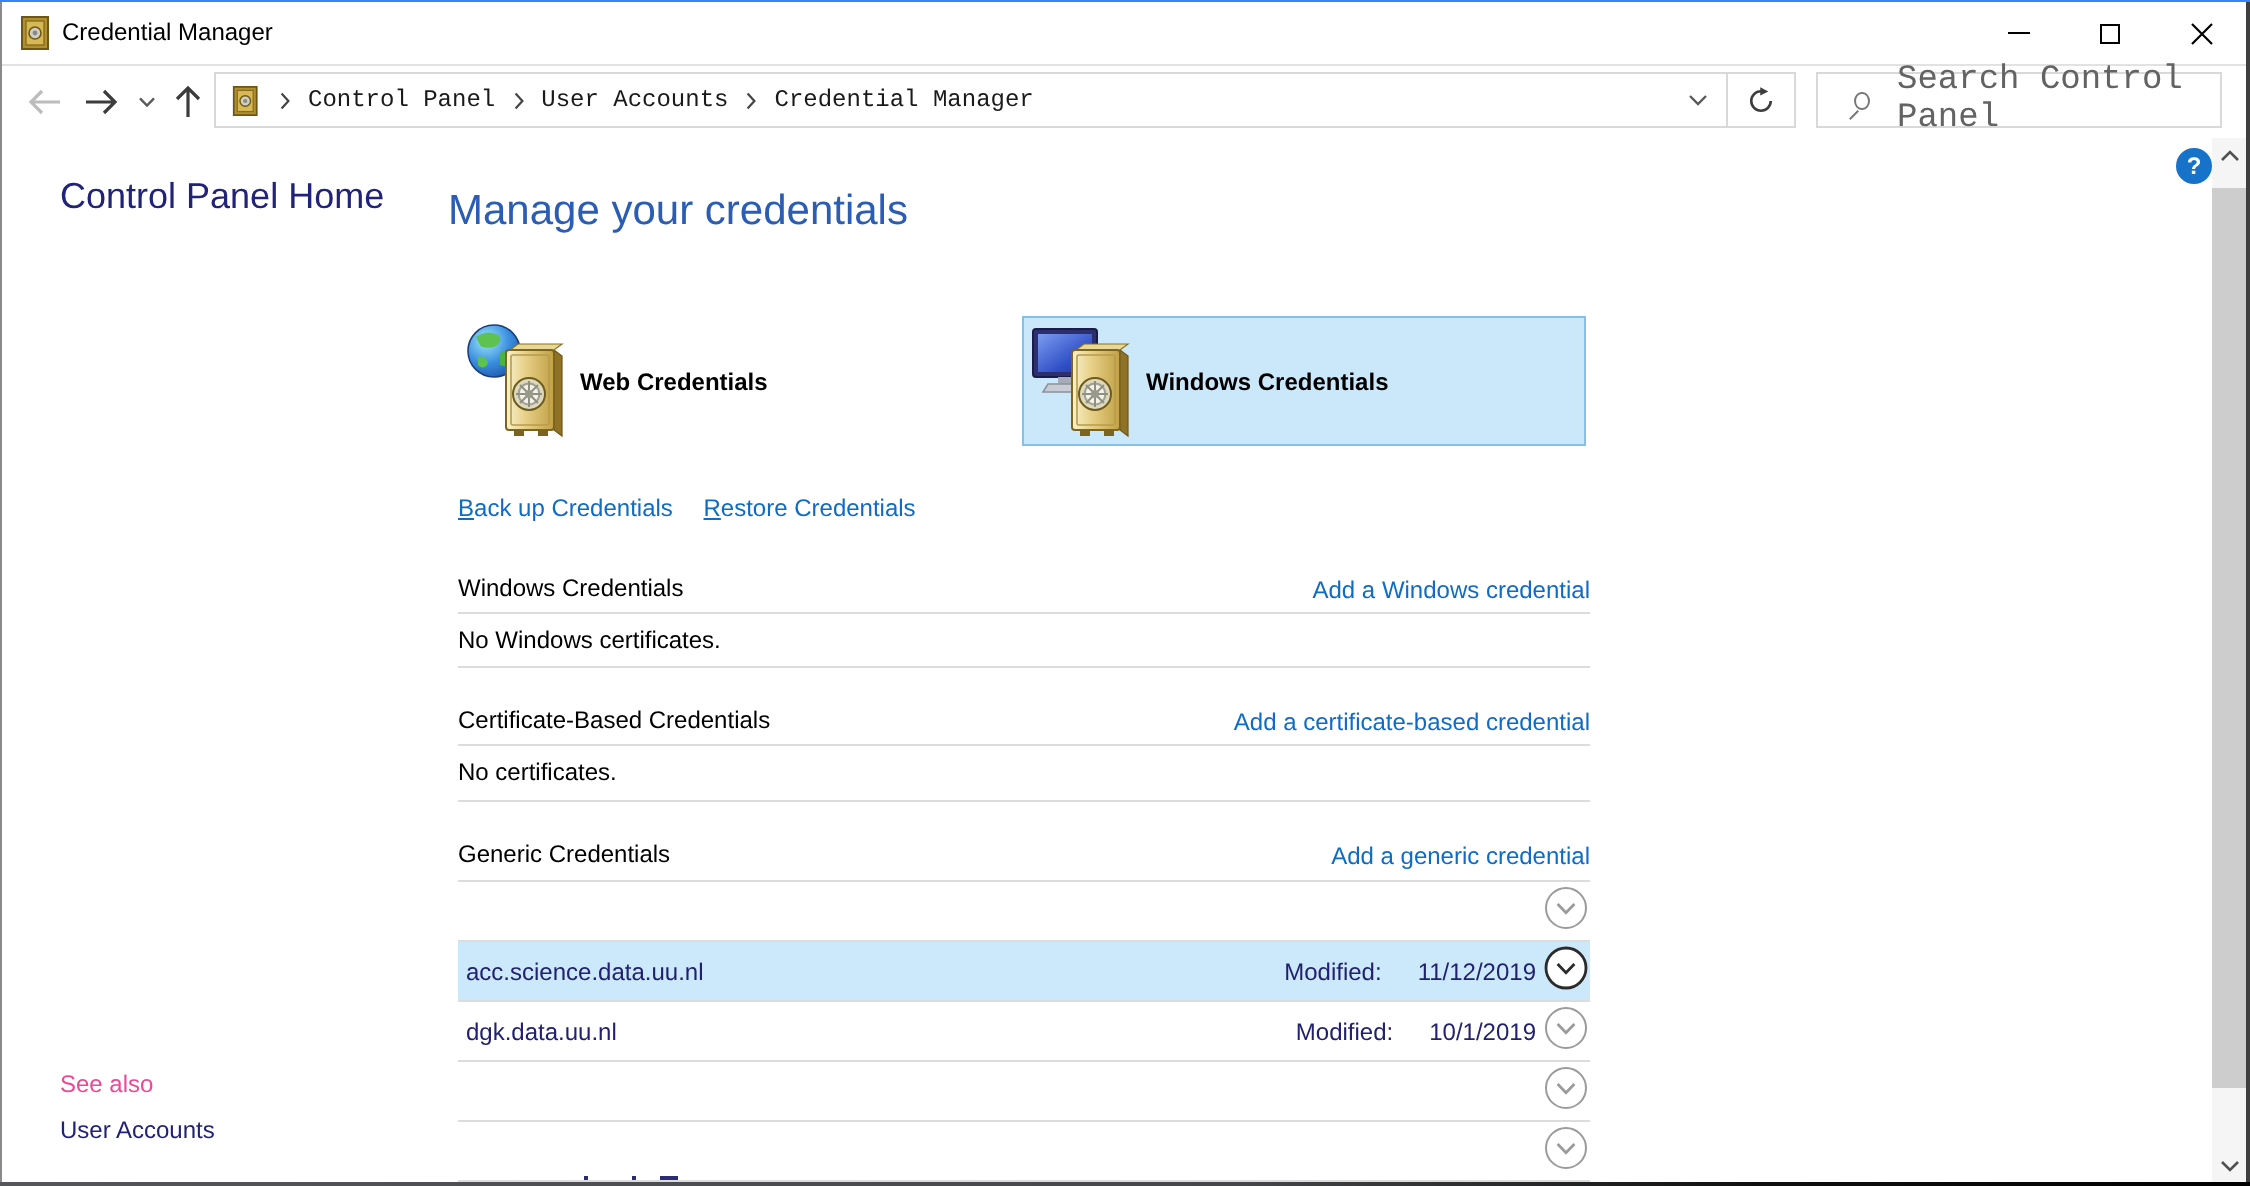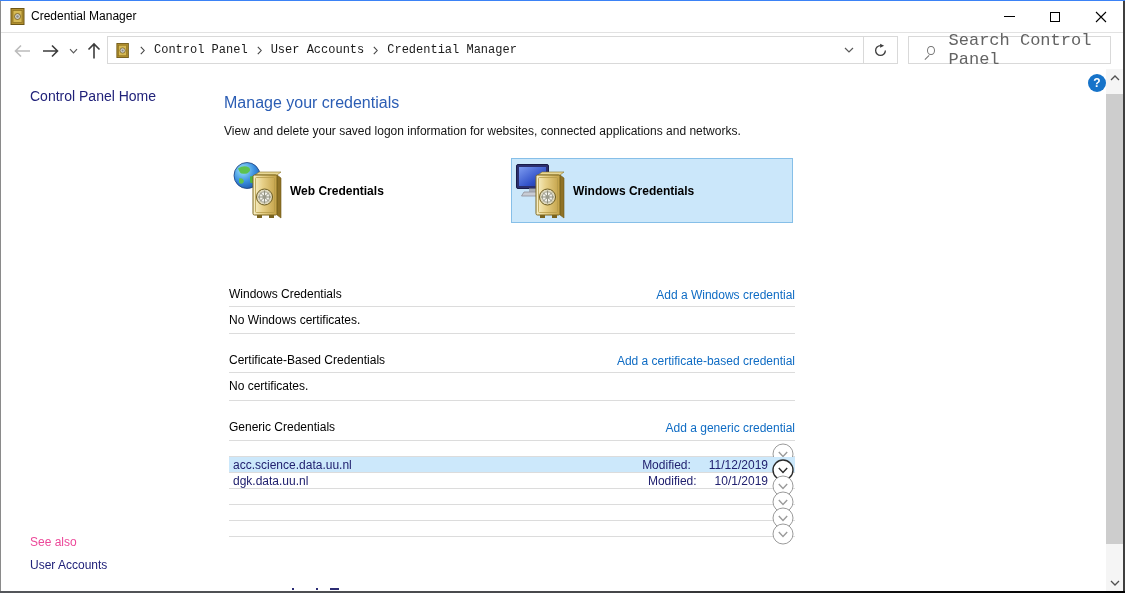--- a/index.html
+++ b/index.html
@@ -32,46 +32,46 @@
   .crumb-sep { display:flex; padding:0 9px; }
   .crumb { font-size:12px; color:#1a1a1a; }
   .addr-chev { margin-left:auto; margin-right:9px; display:flex; }
   .refreshbox { position:absolute; left:864px; top:3px; width:34px; height:28px; border:1px solid #d9d9d9; border-left:none; display:flex; align-items:center; justify-content:center; }
   .searchbox { position:absolute; left:908px; top:3px; width:203px; height:28px; border:1px solid #d9d9d9; background:#fff; display:flex; align-items:center; }
   .mag { position:relative; width:9px; height:9px; border:1px solid #777; border-radius:50%; margin-left:18px; }
   .mag::after { content:""; position:absolute; width:6px; height:1px; background:#777; transform:rotate(-45deg); left:-4px; top:10px; }
   .search-text { font-size:17px; color:#636363; margin-left:14px; }
 
   
-  .cpl-home { position:absolute; left:30px; top:87px; font-size:14px; color:#21227a; }
+  .cpl-home { position:absolute; left:30px; top:87px; font-size:18px; color:#21227a; }
   .see-also { position:absolute; left:30px; top:534px; font-size:12px; color:#ec4899; }
   .user-accounts { position:absolute; left:30px; top:557px; font-size:12px; color:#21227a; }
 
   
-  .heading { position:absolute; left:224px; top:93px; font-size:16px; color:#2b5db4; }
+  .heading { position:absolute; left:224px; top:93px; font-size:21px; color:#2b5db4; }
   .desc { position:absolute; left:224px; top:123px; font-size:12px; color:#141414; }
 
   .tile { position:absolute; top:157px; width:282px; height:65px; display:flex; align-items:center; }
   .tile1 { left:229px; }
   .tile2 { left:511px; background:#cbe7fa; border:1px solid #86bfe8; }
   .tile-label { font-size:12px; font-weight:bold; color:#000; margin-left:5px; }
   .tile-icon { margin-left:4px; width:52px; height:60px; position:relative; flex:none;}
 
   .actions { position:absolute; left:229px; top:246px; font-size:12px; }
   .actions a { color:#0f6cc4; text-decoration:none; }
   .actions .accel { text-decoration:underline; }
   .act2 { margin-left:12px; }
 
   .sec-title { position:absolute; left:229px; font-size:12px; color:#000; }
   .sec-link { position:absolute; font-size:12px; color:#0f6cc4; right:330px; }
   .hr { position:absolute; left:229px; width:566px; height:1px; background:#dcdcdc; }
   .empty-text { position:absolute; left:229px; font-size:12px; color:#000; }
 
   .rows { position:absolute; left:229px; top:440px; width:566px; }
-  .row { position:relative; height:16px; border-bottom:1px solid #dcdcdc; display:flex; align-items:center; }
+  .row { position:relative; height:30px; border-bottom:1px solid #dcdcdc; display:flex; align-items:center; }
   .row.hl { background:#cce8fb; }
   .row-name { font-size:12px; color:#21216f; margin-left:4px; }
   .row-right { margin-left:auto; margin-right:27px; font-size:12px; color:#21216f; display:flex; }
   .row-date { display:inline-block; margin-left:18px; min-width:0; }
   .chev-btn { position:absolute; right:1px; top:2px; width:22px; height:22px; }
 
   .frag { position:absolute; background:#2c2c74; height:2px; z-index:5;}
 
   
   .help { position:absolute; left:1088px; top:73px; width:18px; height:18px; border-radius:50%; background:#1673c9; color:#fff; font-size:12px; font-weight:bold; display:flex; align-items:center; justify-content:center; }
@@ -175,21 +175,20 @@
       <span class="mag"></span>
       <span class="search-text">Search Control Panel</span>
     </div>
   </div>
 
   <div class="cpl-home">Control Panel Home</div>
   <div class="see-also">See also</div>
   <div class="user-accounts">User Accounts</div>
 
   <div class="heading">Manage your credentials</div>
-  <div class="desc">View and delete your saved logon information for websites, connected applications and networks.</div>
 
   <div class="tile tile1">
     <span class="tile-icon">
       <svg width="52" height="60" viewBox="0 0 52 60">
         <defs>
           <radialGradient id="globe1" cx="35%" cy="30%" r="80%">
             <stop offset="0%" stop-color="#9fe8f8"></stop>
               <stop offset="55%" stop-color="#3b8fe0"></stop>
               <stop offset="100%" stop-color="#1b55a8"></stop>
           </radialGradient>
@@ -249,20 +248,24 @@
           <circle cx="31.5" cy="36" r="8" fill="#ded8bd" stroke="#6d5c1e" stroke-width="1"></circle>
           <circle cx="31.5" cy="36" r="5.2" fill="#f2f1ea" stroke="#a0a095" stroke-width="1"></circle>
           <path d="M31.5 29.5 L31.5 42.5 M25 36 L38 36 M27 31.5 L36 40.5 M36 31.5 L27 40.5" stroke="#90907f" stroke-width="1"></path>
           <circle cx="31.5" cy="36" r="2" fill="#9a9a8c"></circle>
         </g>
       </svg>
     </span>
     <span class="tile-label">Windows Credentials</span>
   </div>
 
+  <div class="actions">
+    <a href="#"><span class="accel">B</span><span>ack up Credentials</span></a>
+    <a href="#" class="act2"><span class="accel">R</span><span>estore Credentials</span></a>
+  </div>
 
   <div class="sec-title" style="top:286px">Windows Credentials</div>
   <div class="sec-link" style="top:287px">Add a Windows credential</div>
   <div class="hr" style="top:305px"></div>
   <div class="empty-text" style="top:312px">No Windows certificates.</div>
   <div class="hr" style="top:332px"></div>
 
   <div class="sec-title" style="top:352px">Certificate-Based Credentials</div>
   <div class="sec-link" style="top:353px">Add a certificate-based credential</div>
   <div class="hr" style="top:371px"></div>

